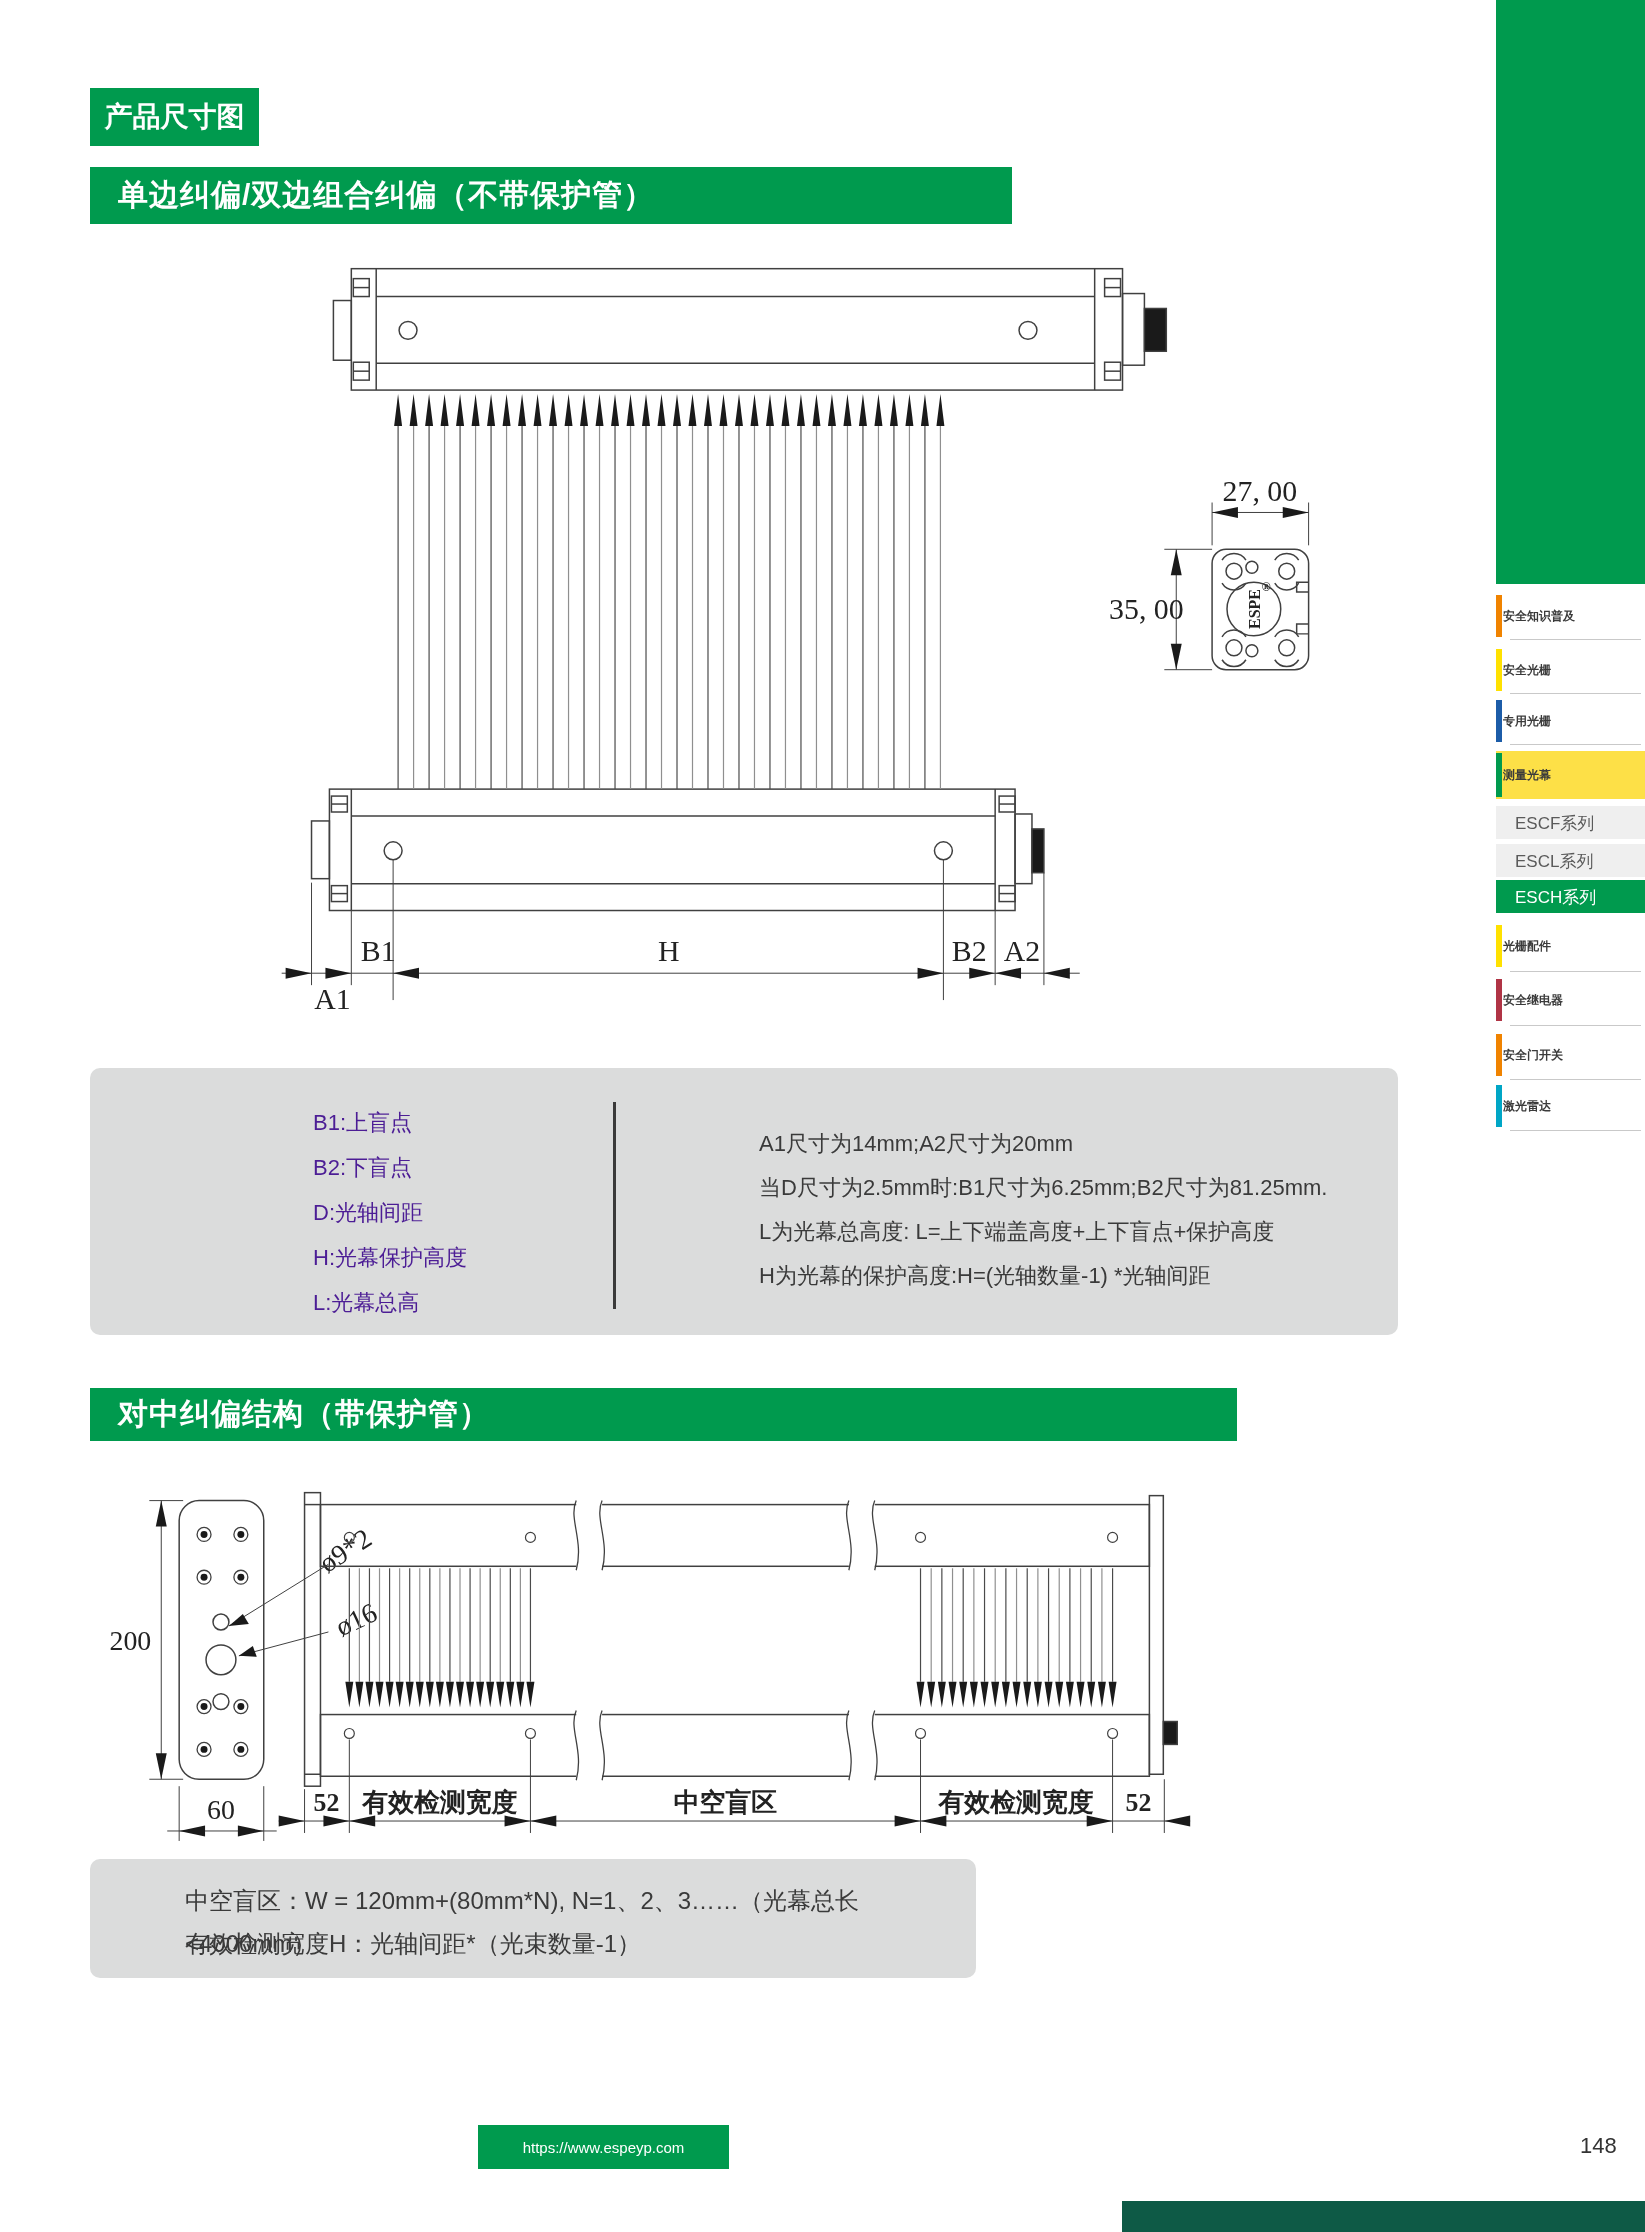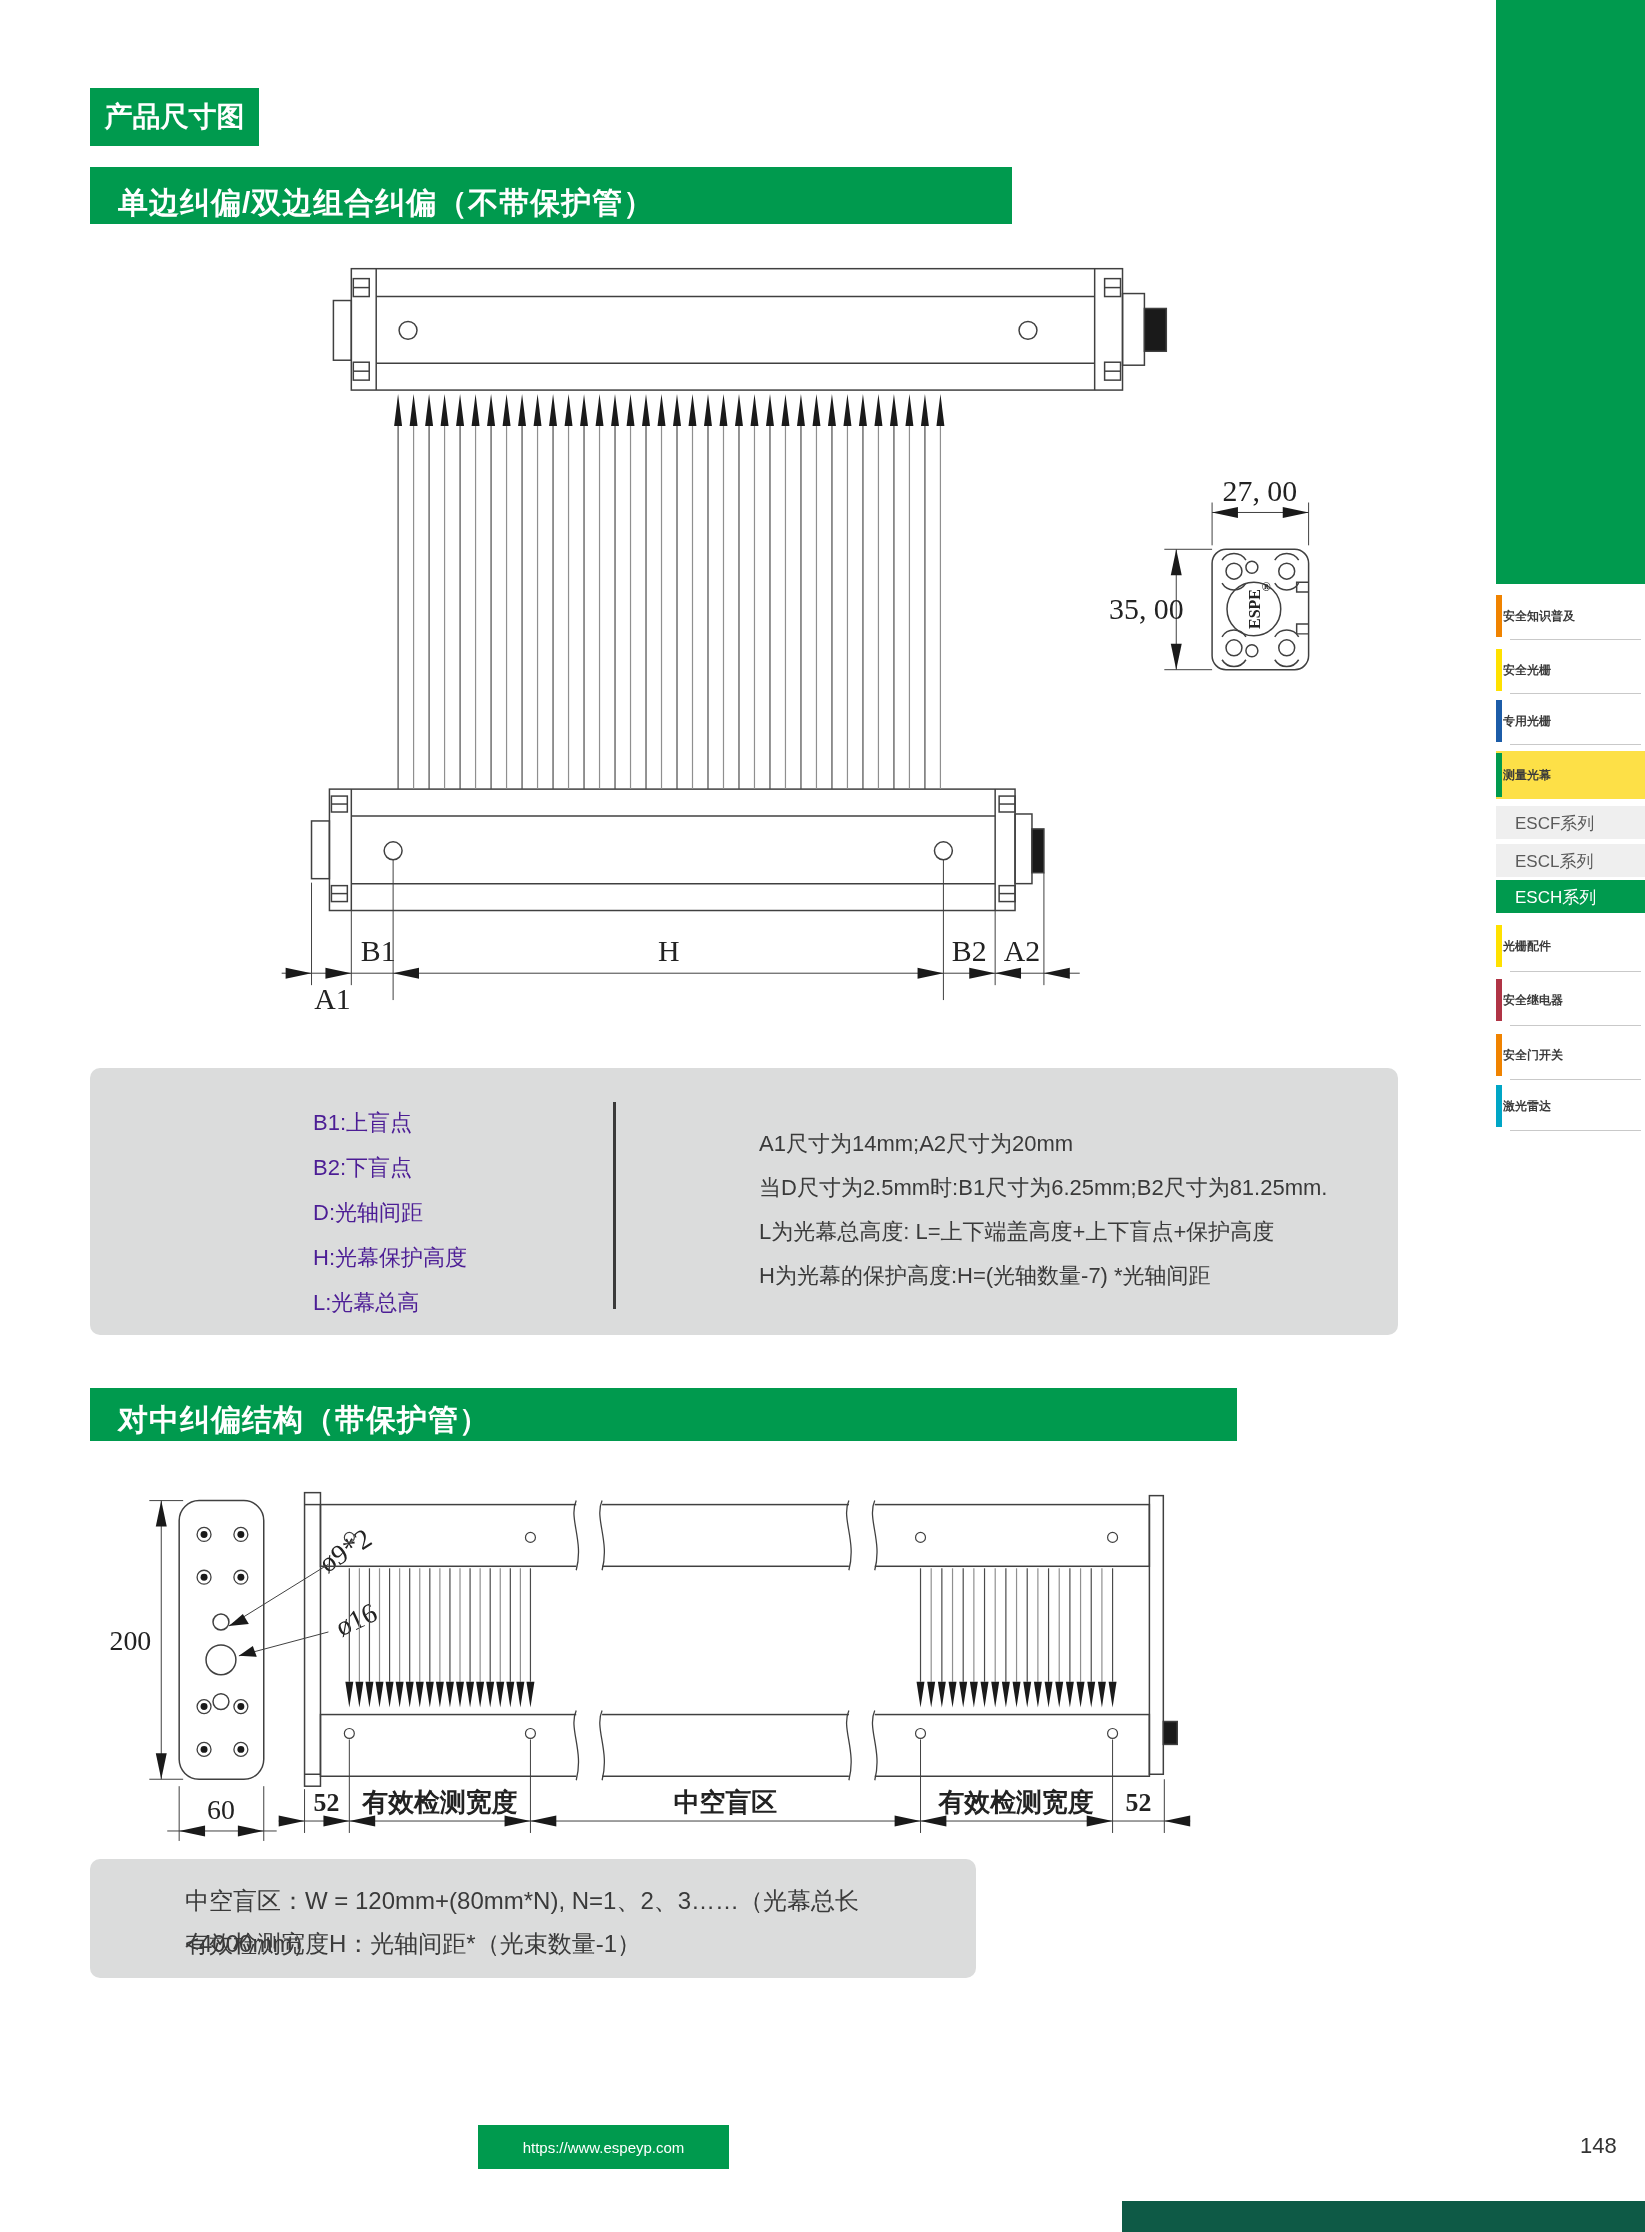--- a/index.html
+++ b/index.html
@@ -2,21 +2,21 @@
 <html><head>
 <meta charset="utf-8">
 <style>
   html,body{margin:0;padding:0;}
   body{width:1646px;height:2233px;position:relative;background:#ffffff;
        font-family:"Liberation Sans","DejaVu Sans",sans-serif;overflow:hidden;}
   .abs{position:absolute;}
   .green-label{background:#009A4E;color:#fff;font-weight:bold;font-size:28px;
        display:flex;align-items:center;justify-content:center;}
   .section-header{background:#009A4E;color:#fff;font-weight:bold;font-size:30px;
-       display:flex;align-items:flex-end;padding-left:28px;box-sizing:border-box;letter-spacing:1px;}
+       display:flex;align-items:center;padding-left:28px;box-sizing:border-box;letter-spacing:1px;}
   .gray-box{background:#DBDCDC;border-radius:10px;}
   .info-line{font-size:22px;color:#4c1d95;height:45px;line-height:45px;}
   .info-line-r{font-size:22px;color:#3A3A3A;height:44px;line-height:44px;}
   .formula-line{font-size:24px;color:#3A3A3A;height:43px;line-height:43px;}
   .v-divider{background:#3a3a3a;width:3px;}
   
   .side-col{background:#009A4E;}
   .menu-row{position:absolute;left:1496px;width:149px;height:46px;}
   .menu-accent{position:absolute;left:0;top:2px;width:6px;height:42px;}
   .menu-label{position:absolute;left:7px;top:50%;transform:translateY(-50%);
@@ -434,21 +434,21 @@
   <div class="info-line">B2:下盲点</div>
   <div class="info-line">D:光轴间距</div>
   <div class="info-line">H:光幕保护高度</div>
   <div class="info-line">L:光幕总高</div>
 </div>
 <div class="abs v-divider" style="left:613px;top:1102px;height:207px;"></div>
 <div class="abs" style="left:759px;top:1122px;">
   <div class="info-line-r">A1尺寸为14mm;A2尺寸为20mm</div>
   <div class="info-line-r">当D尺寸为2.5mm时:B1尺寸为6.25mm;B2尺寸为81.25mm.</div>
   <div class="info-line-r">L为光幕总高度: L=上下端盖高度+上下盲点+保护高度</div>
-  <div class="info-line-r">H为光幕的保护高度:H=(光轴数量-7) *光轴间距</div>
+  <div class="info-line-r">H为光幕的保护高度:H=(光轴数量-1) *光轴间距</div>
 </div>
 
 <div class="abs section-header" style="left:90px;top:1388px;width:1147px;height:53px;">
   <span>对中纠偏结构（带保护管）</span>
 </div>
 
 <div class="abs gray-box" style="left:90px;top:1859px;width:886px;height:119px;">
   <div class="abs" style="left:95px;top:20px;">
     <div class="formula-line">中空盲区：W = 120mm+(80mm*N), N=1、2、3……（光幕总长&lt;4000mm）</div>
     <div class="formula-line">有效检测宽度H：光轴间距*（光束数量-1）</div>

